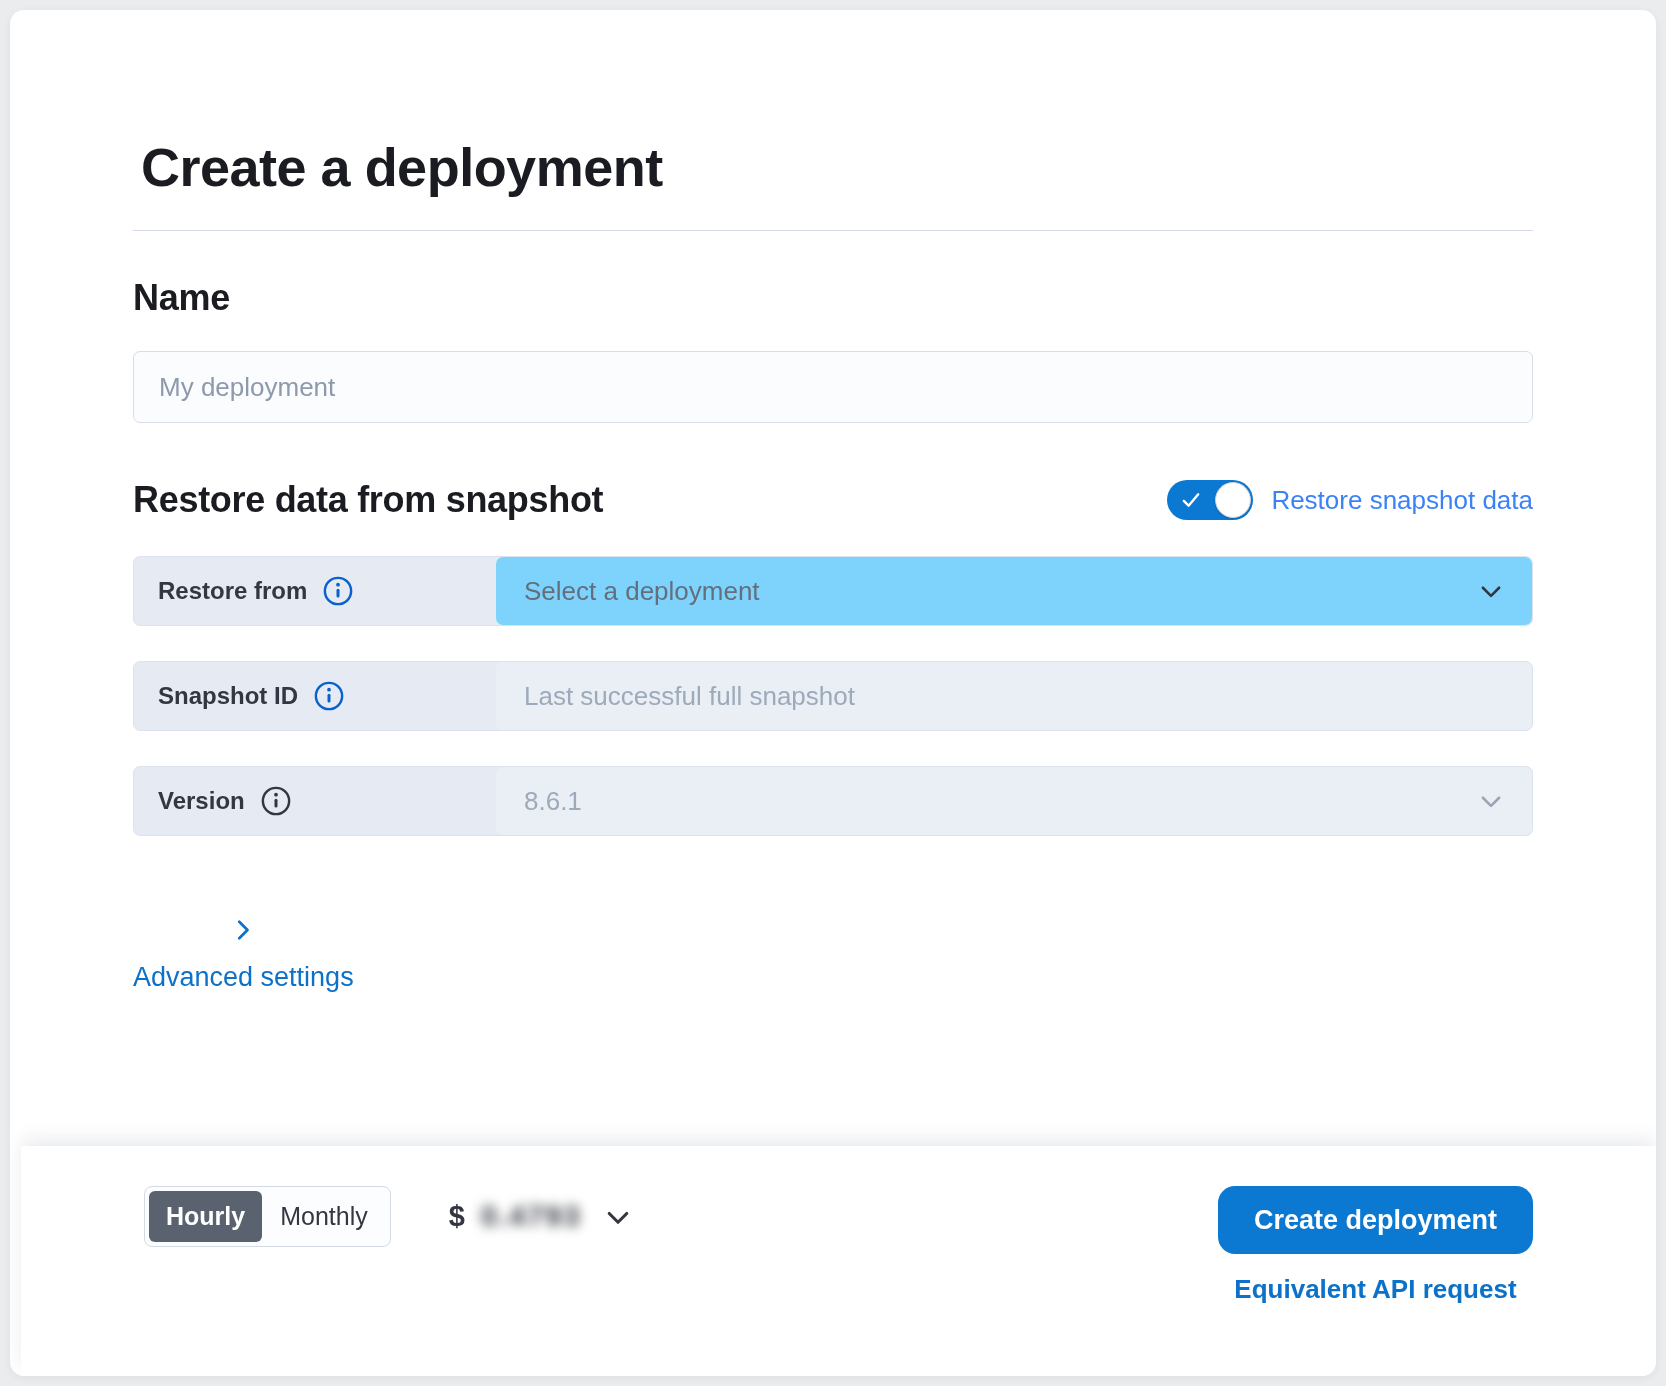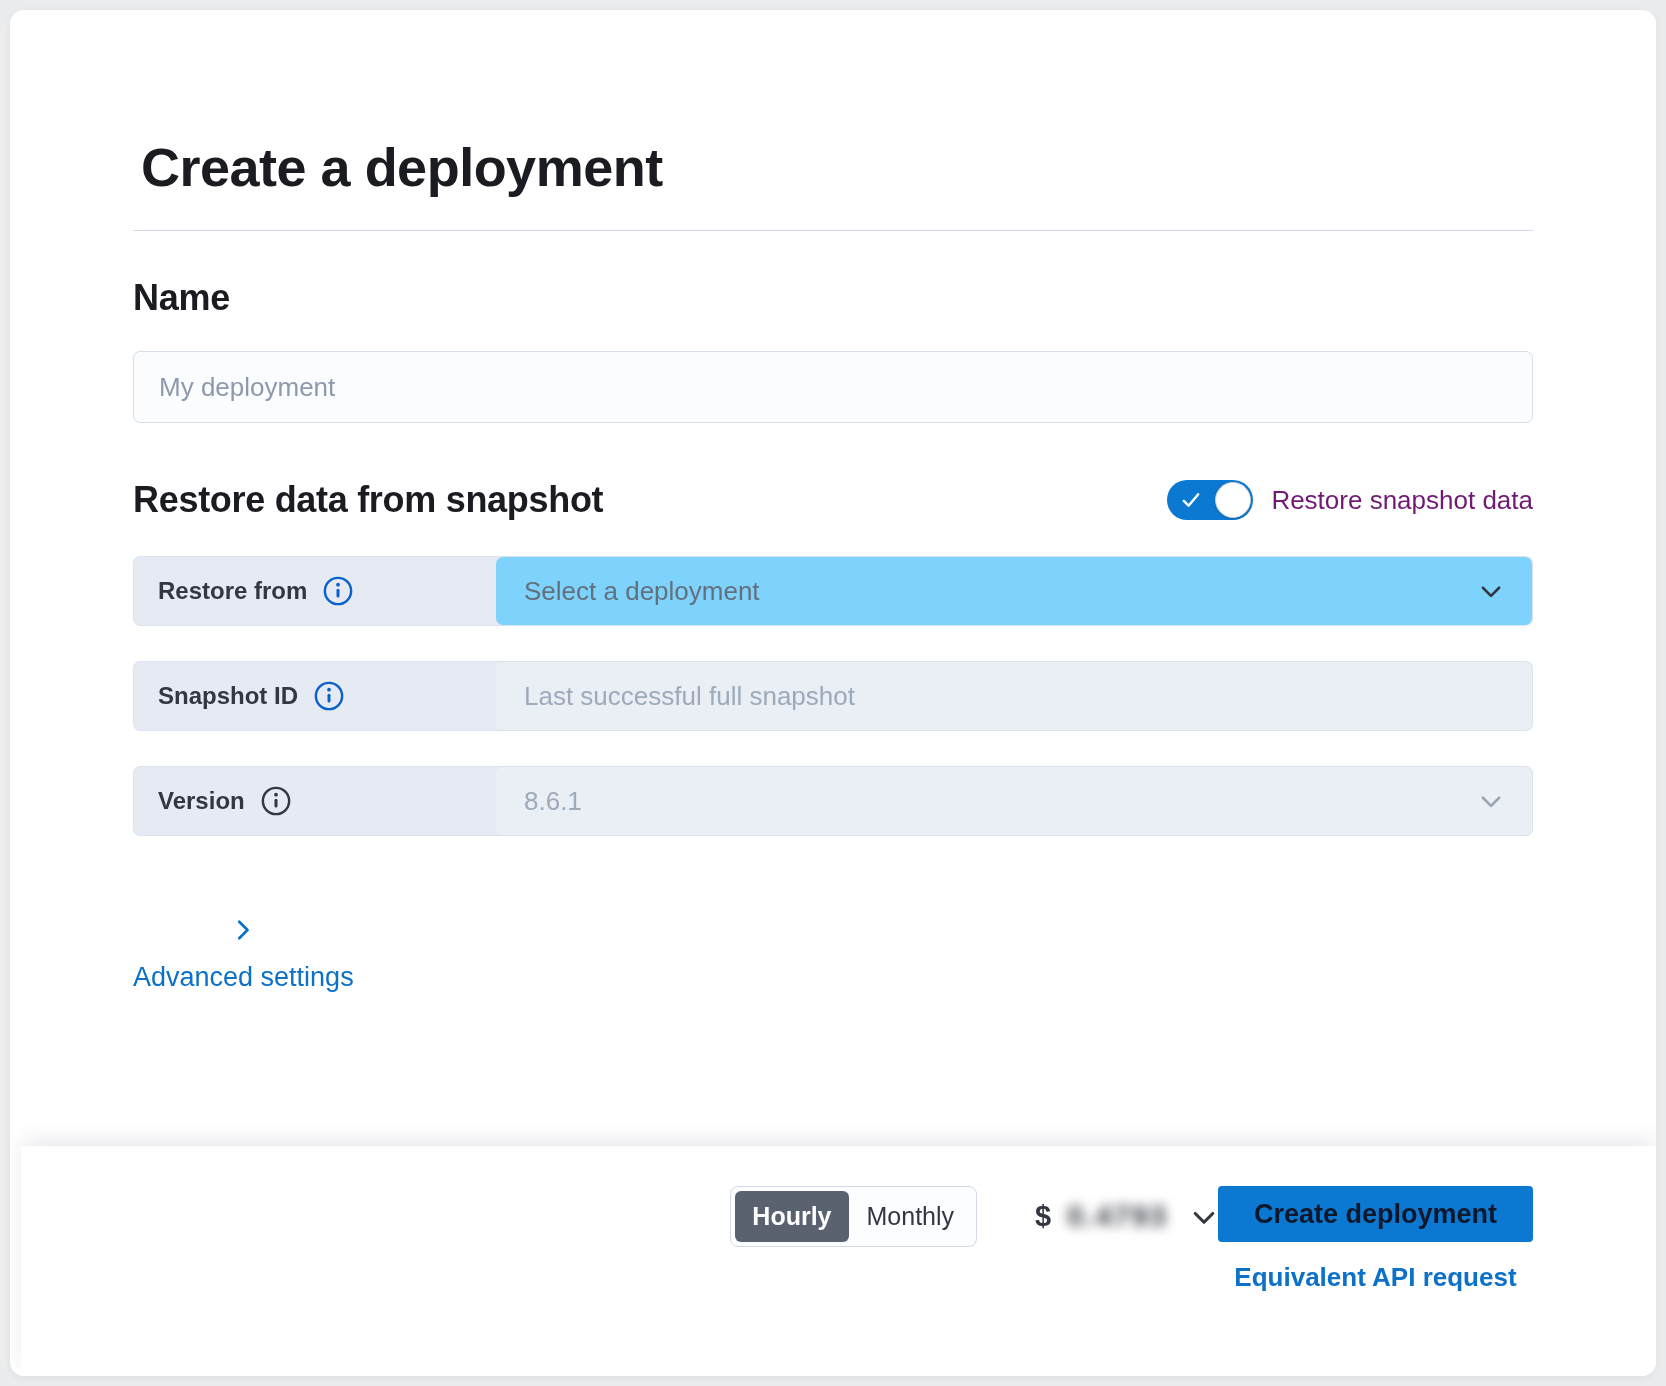--- a/index.html
+++ b/index.html
@@ -52,21 +52,21 @@
     background:#0b79d2;cursor:pointer;flex:0 0 auto;border:none;padding:0;
   }
   .toggle .check{
     position:absolute;left:12px;top:8px;width:24px;height:24px;color:#ffffff;
   }
   .toggle .knob{
     position:absolute;right:2px;top:2px;width:36px;height:36px;border-radius:50%;
     background:#ffffff;border:1px solid #c9d0db;box-sizing:border-box;
     box-shadow:0 1px 2px rgba(0,0,0,0.15);
   }
-  .toggle-label{font-size:26px;color:#701a75;}
+  .toggle-label{font-size:26px;color:#3b82f6;}
   .form-row{
     margin-top:35px;display:flex;align-items:stretch;height:70px;
     border-radius:7px;background:#e6eaf2;border:1px solid #dde3ee;
     box-sizing:border-box;overflow:hidden;
   }
   .form-row .row-label{
     flex:0 0 362px;display:flex;align-items:center;gap:16px;
     padding-left:24px;box-sizing:border-box;
   }
   .row-label .label-text{font-size:24px;font-weight:700;color:#343741;}
@@ -85,21 +85,21 @@
   .chevron-dark{color:#343741;}
   .chevron-muted{color:#9aa5b5;}
   .advanced-link{
     margin-top:82px;display:inline-flex;align-items:center;gap:20px;
     color:#0b71c9;font-size:27px;font-weight:500;cursor:pointer;text-decoration:none;flex-direction:column;
   }
   .chevron-right{width:24px;height:24px;color:#0b71c9;}
   .bottom-bar{
     flex:0 0 auto;height:230px;background:#ffffff;
     box-shadow:0 -8px 18px -2px rgba(90,100,120,0.14);
-    display:flex;justify-content:flex-end;align-items:flex-start;
+    display:flex;justify-content:space-between;align-items:flex-start;
     padding:40px 123px 0 123px;box-sizing:border-box;position:relative;margin-left:11px;
   }
   .billing-left{display:flex;align-items:center;gap:58px;}
   .segmented{
     display:flex;align-items:center;border:1px solid #d3dae6;border-radius:8px;
     background:#fcfdff;padding:4px;box-sizing:border-box;
   }
   .segment{
     font-size:25px;padding:11px 18px;border-radius:6px;border:none;
     background:transparent;color:#343741;font-family:inherit;cursor:pointer;
@@ -107,22 +107,22 @@
   .segment.active{background:#5a6270;color:#ffffff;font-weight:700;padding:11px 17px;}
   .price-group{display:flex;align-items:center;gap:16px;cursor:pointer;}
   .price-currency{font-size:29px;font-weight:700;color:#343741;}
   .price-value{
     font-size:29px;font-weight:700;color:#343741;filter:blur(6px);
     letter-spacing:2px;user-select:none;
   }
   .price-chevron{width:28px;height:28px;color:#343741;margin-left:6px;}
   .cta-col{display:flex;flex-direction:column;align-items:center;gap:20px;}
   .create-btn{
-    background:#0b79d2;color:#0f172a;border:none;border-radius:4px;
-    height:56px;padding:0 36px;font-size:27px;font-weight:700;
+    background:#0b79d2;color:#ffffff;border:none;border-radius:17px;
+    height:68px;padding:0 36px;font-size:27px;font-weight:700;
     font-family:inherit;cursor:pointer;min-width:300px;
   }
   .api-link{
     color:#0b71c9;font-size:26px;font-weight:600;text-decoration:none;cursor:pointer;
   }
 </style>
 </head>
 <body>
 
 <div class="card">

